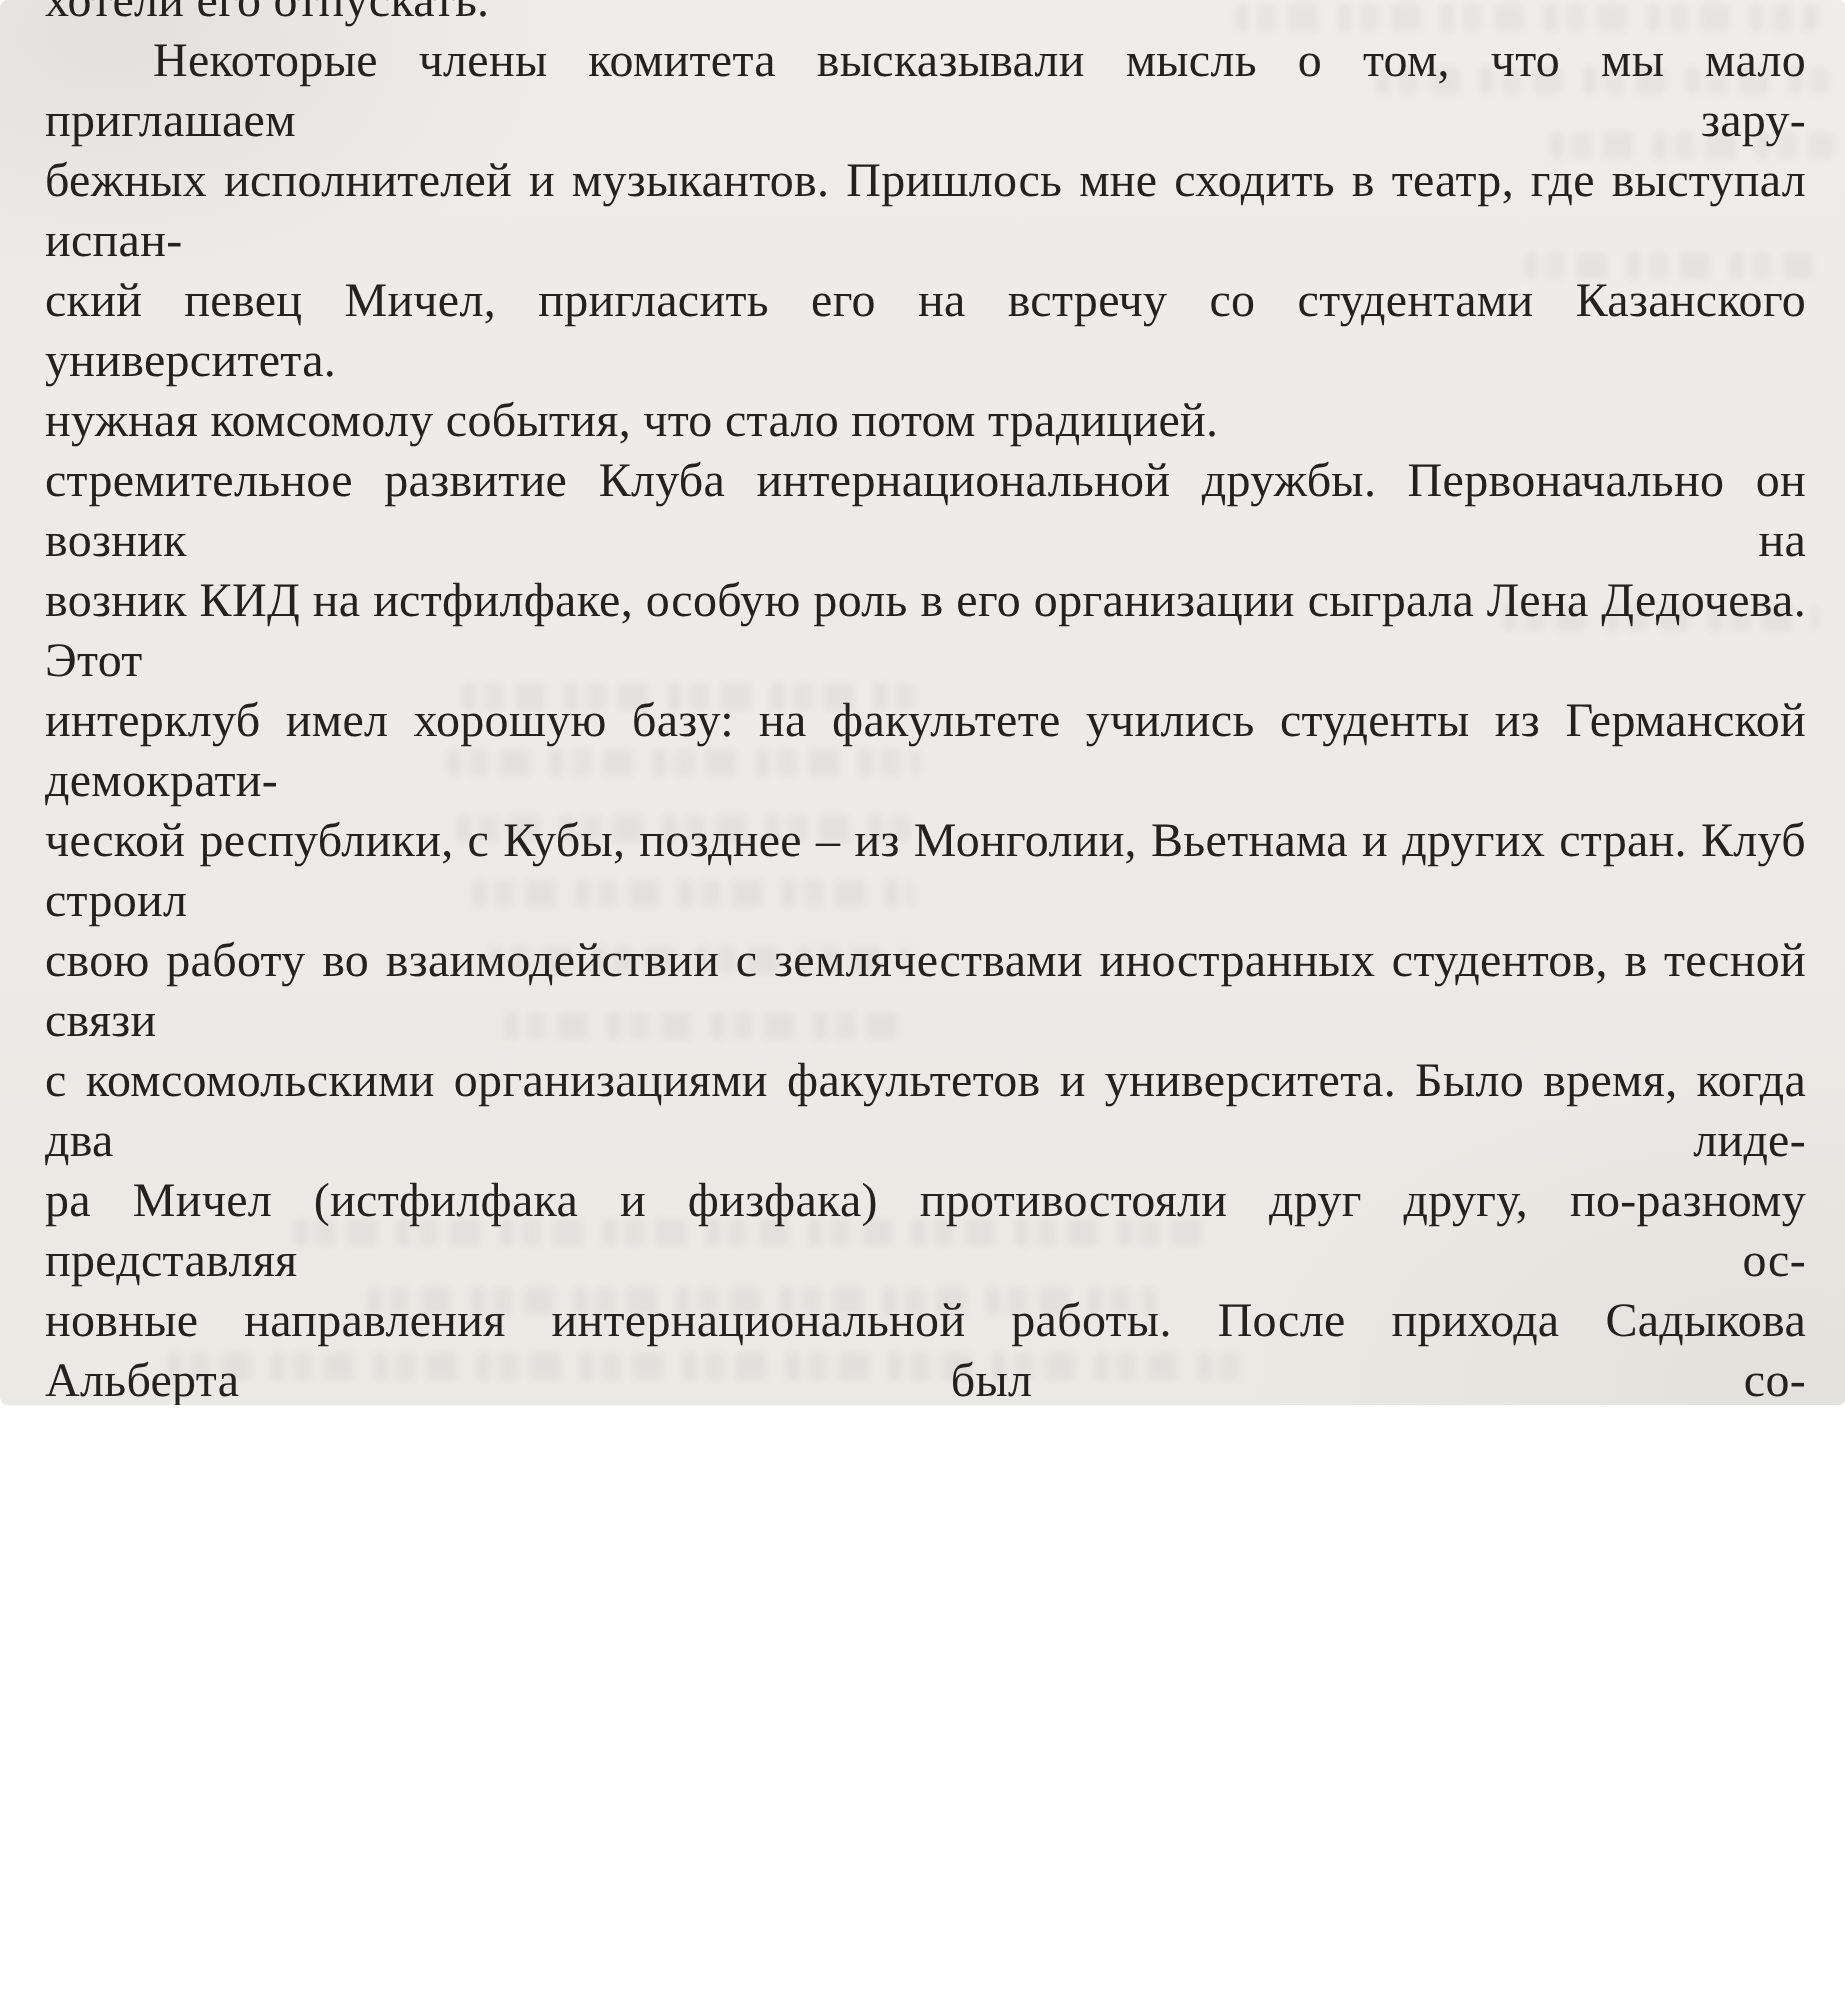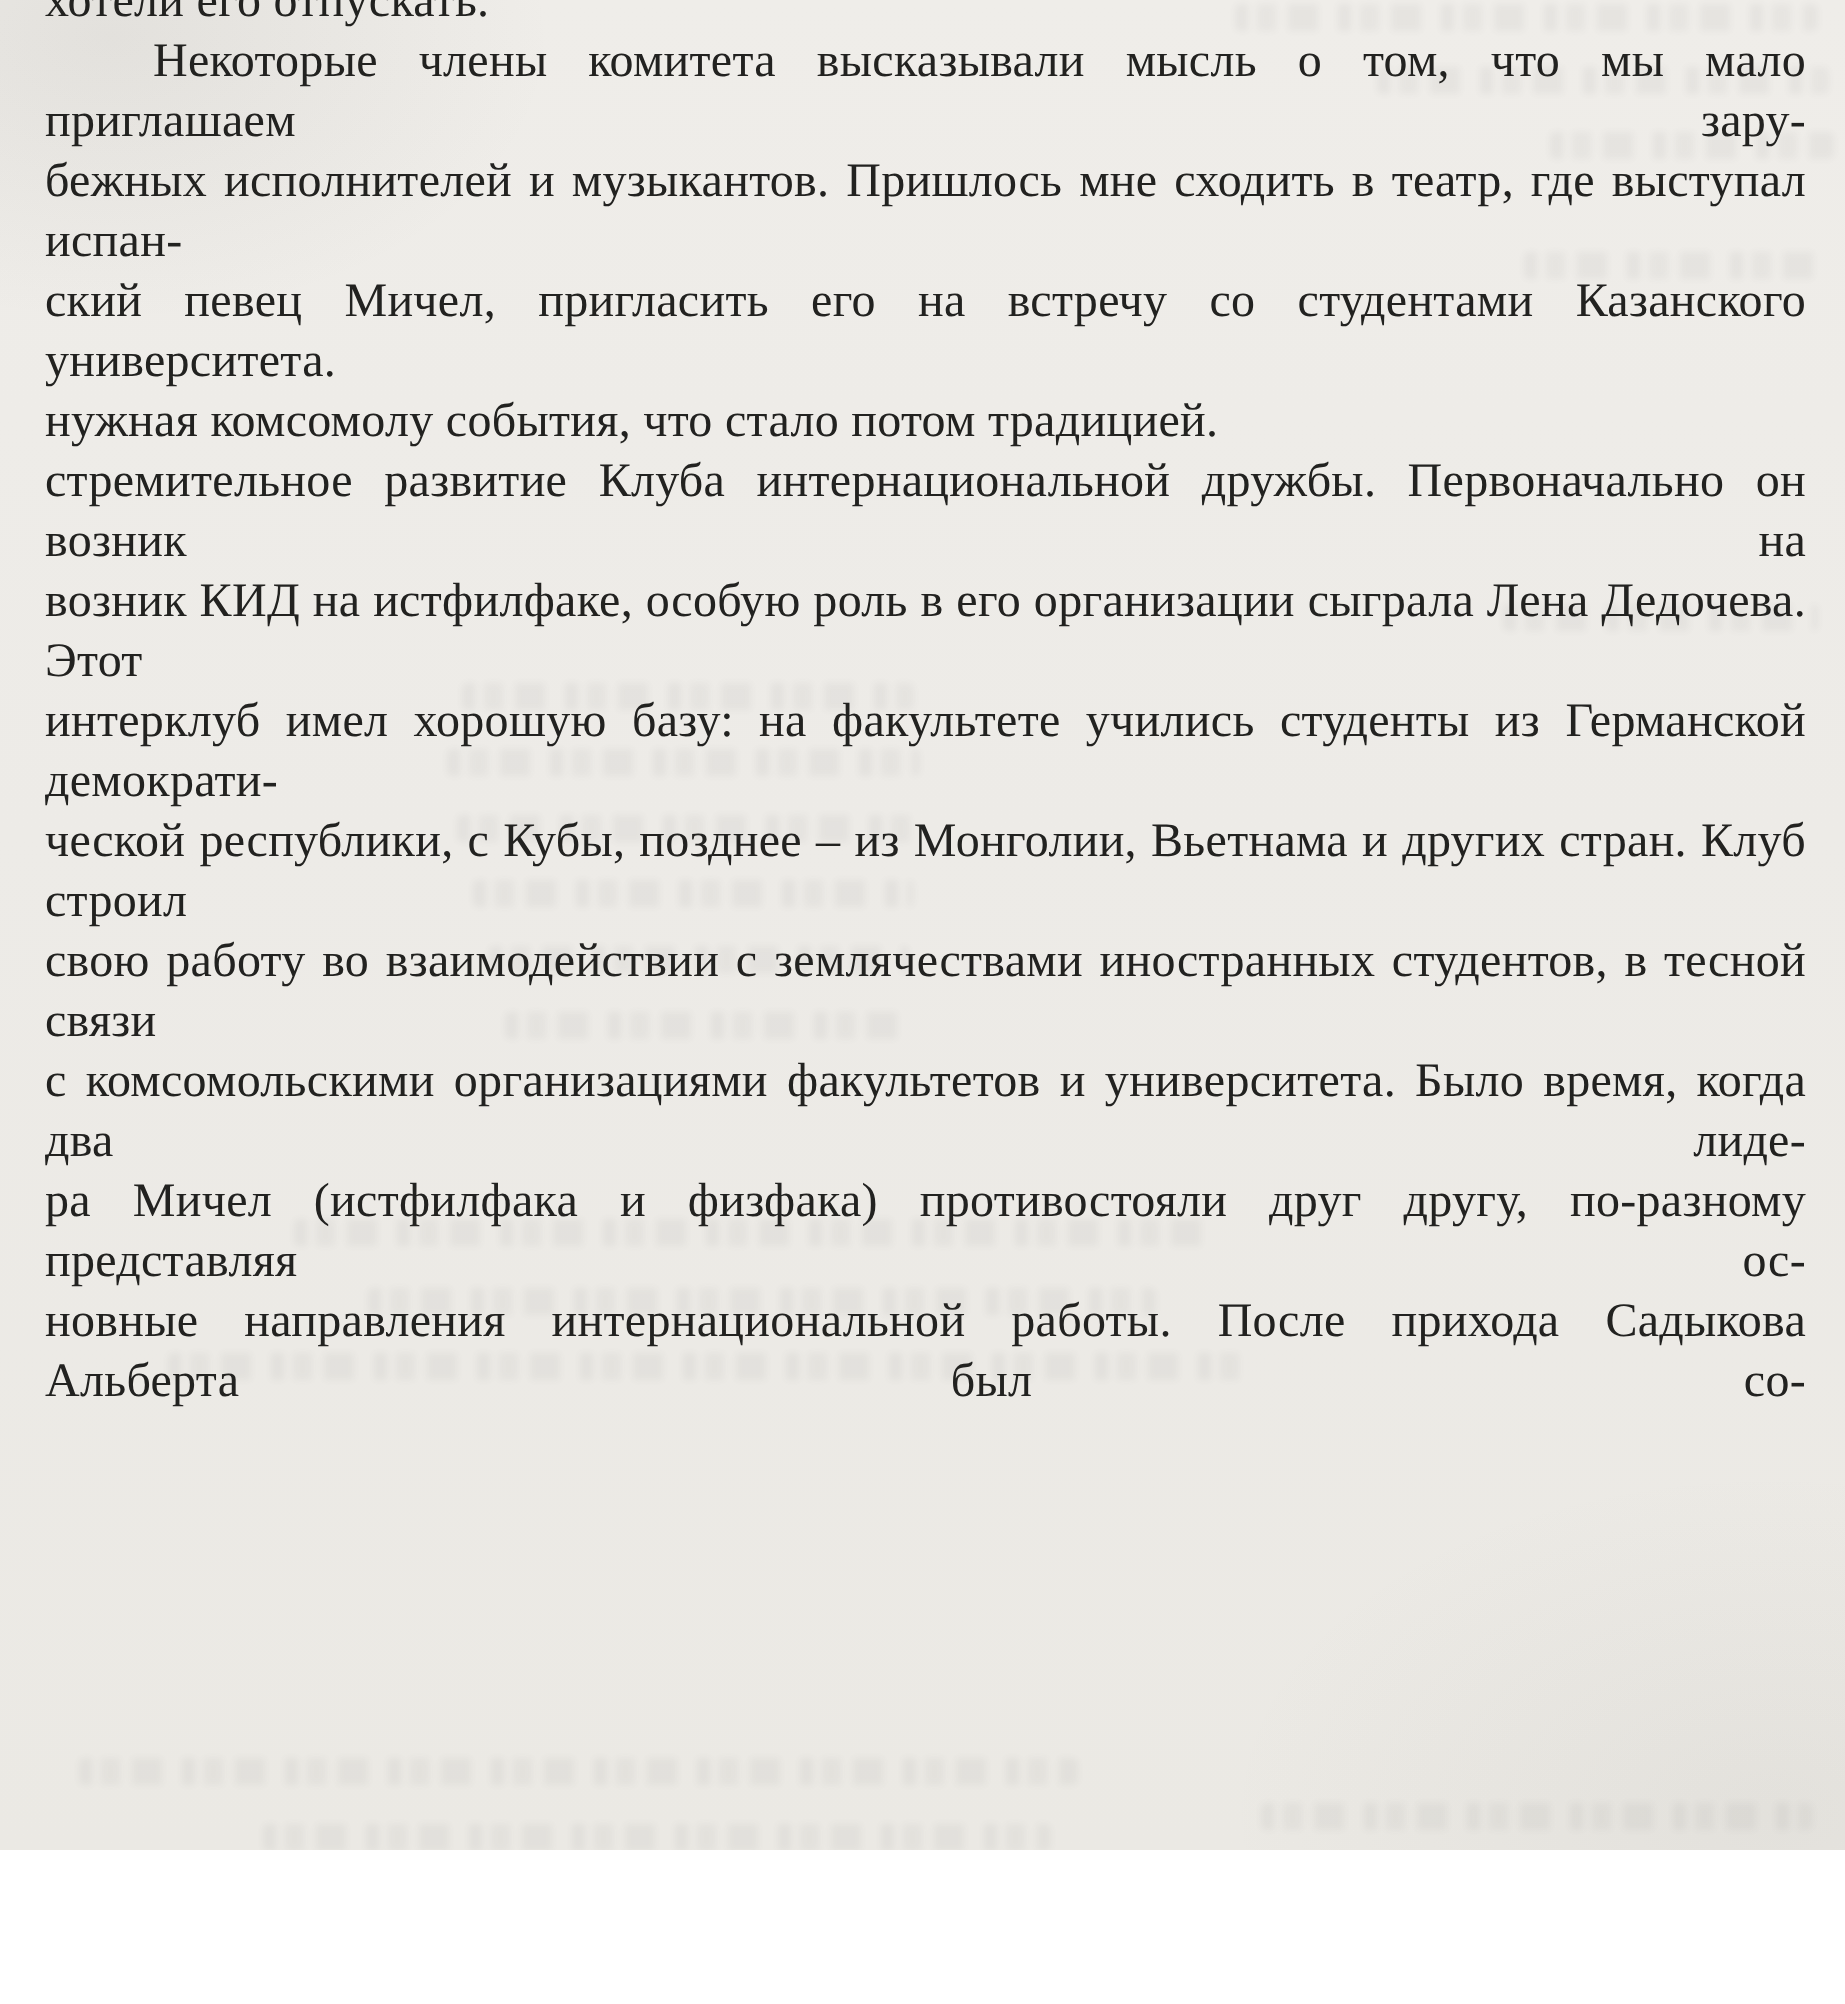--- a/index.html
+++ b/index.html
@@ -7,26 +7,27 @@
     padding: 0;
     width: 1846px;
     height: 2005px;
     overflow: hidden;
     font-family: "Liberation Serif", "DejaVu Serif", serif;
   }
   .page {
     position: absolute;
     inset: 0;
     width: 1846px;
-    height: 1850px;
+    height: 1405px;
     overflow: hidden;
     background:
       radial-gradient(736px 473px at 6% 2%, rgba(120,118,112,0.10), transparent 60%),
       radial-gradient(841px 526px at 96% 98%, rgba(120,118,112,0.07), transparent 65%),
       linear-gradient(180deg, #efede9 0%, #edebe7 45%, #ebe9e4 100%);
+    border-radius: 8px;
   }
   
   .ghost {
     position: absolute;
     height: 27px;
     background: repeating-linear-gradient(90deg,
       rgba(70,70,72,0.55) 0 12.6px, rgba(70,70,72,0) 12.6px 22px,
       rgba(70,70,72,0.45) 22px 41px, rgba(70,70,72,0) 41px 53px,
       rgba(70,70,72,0.5) 53px 83px, rgba(70,70,72,0) 83px 103px);
     filter: blur(3.7px);

